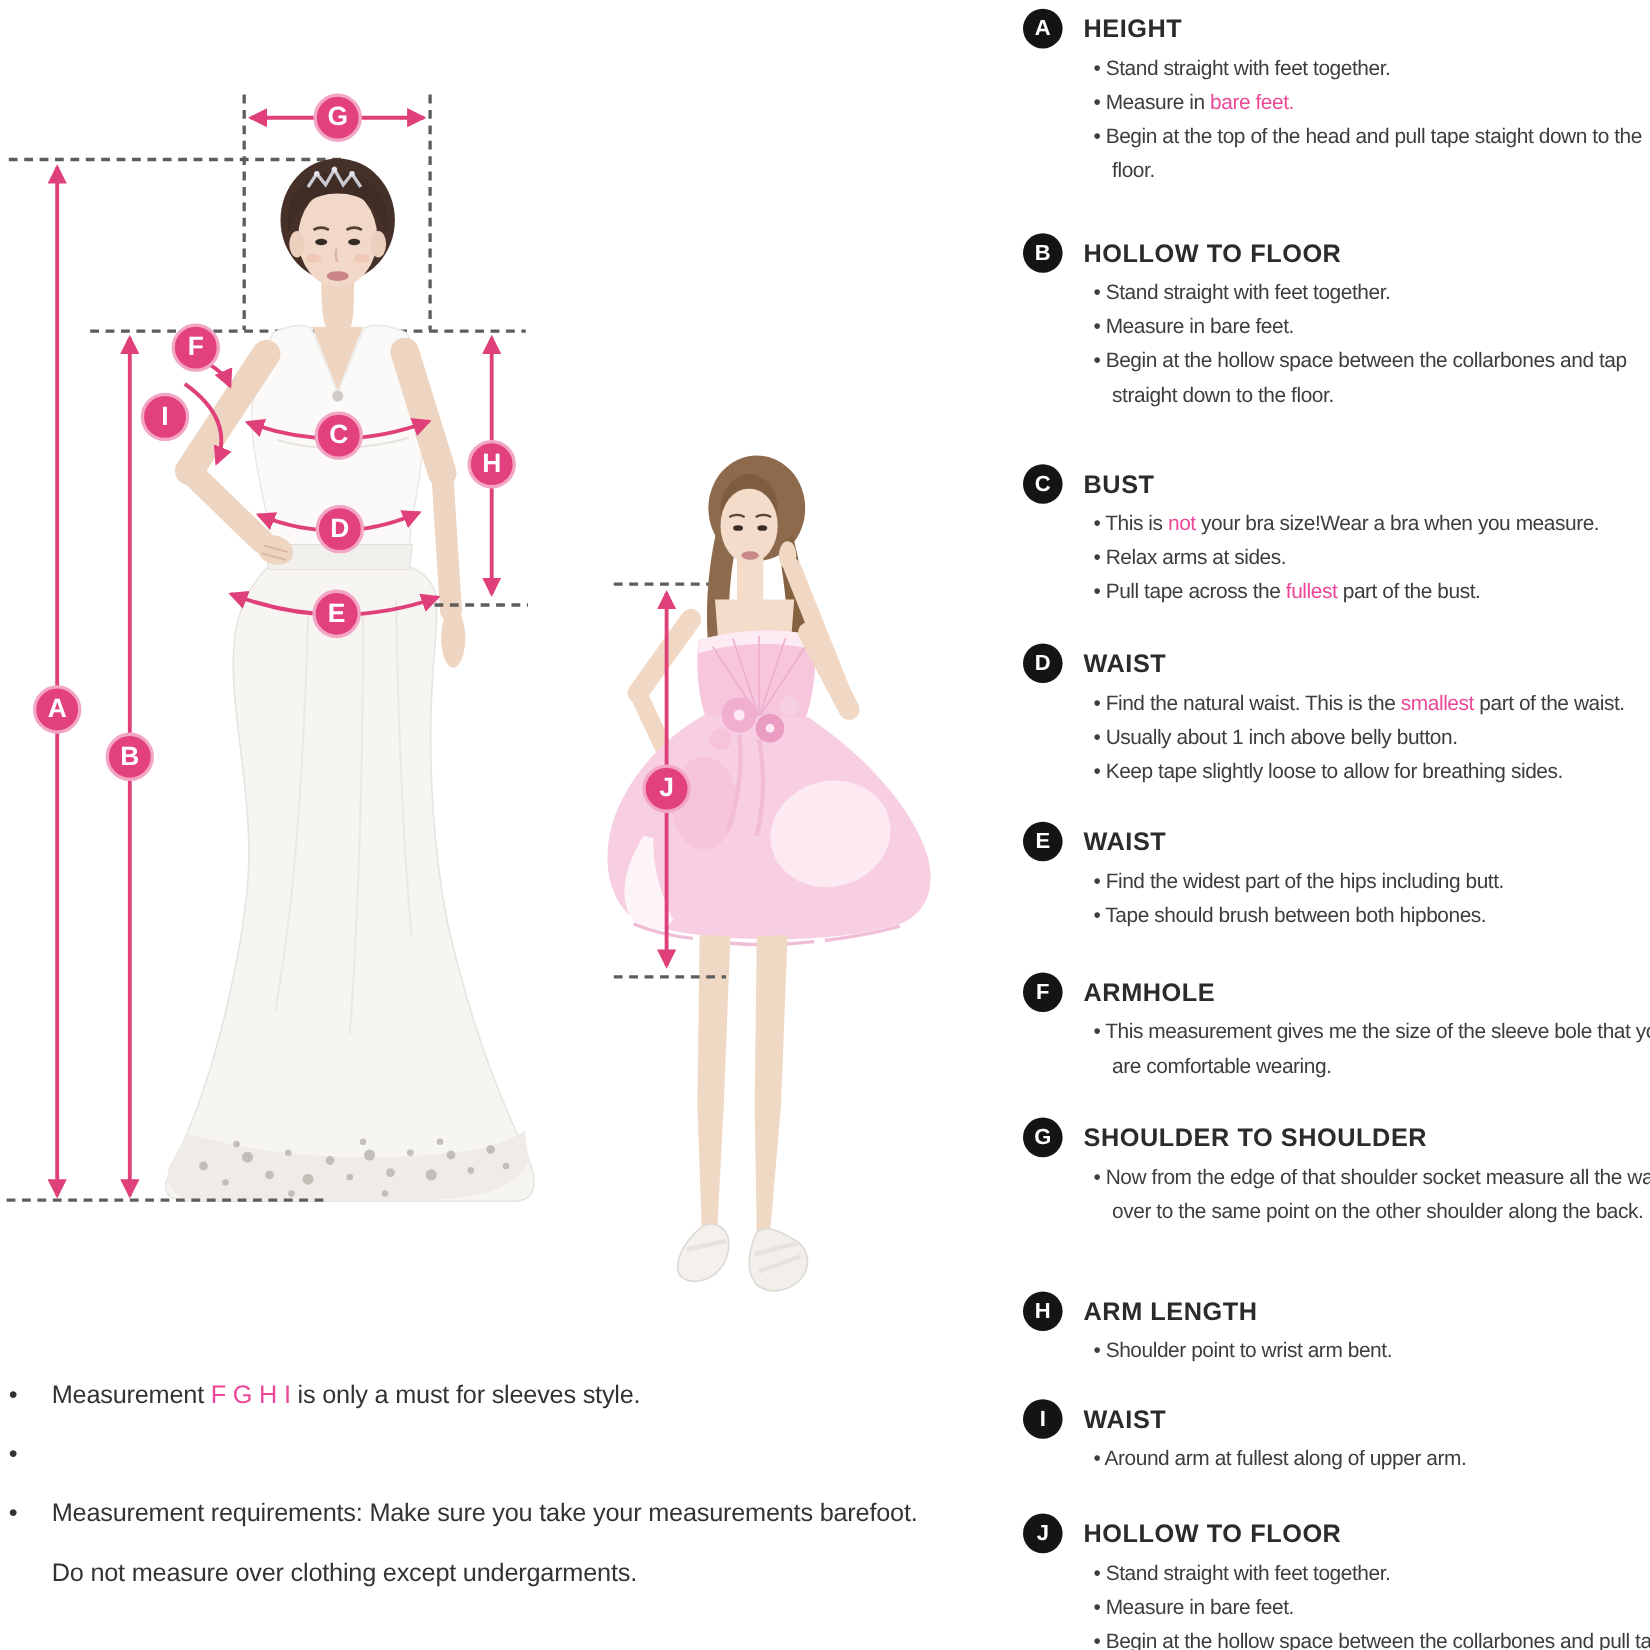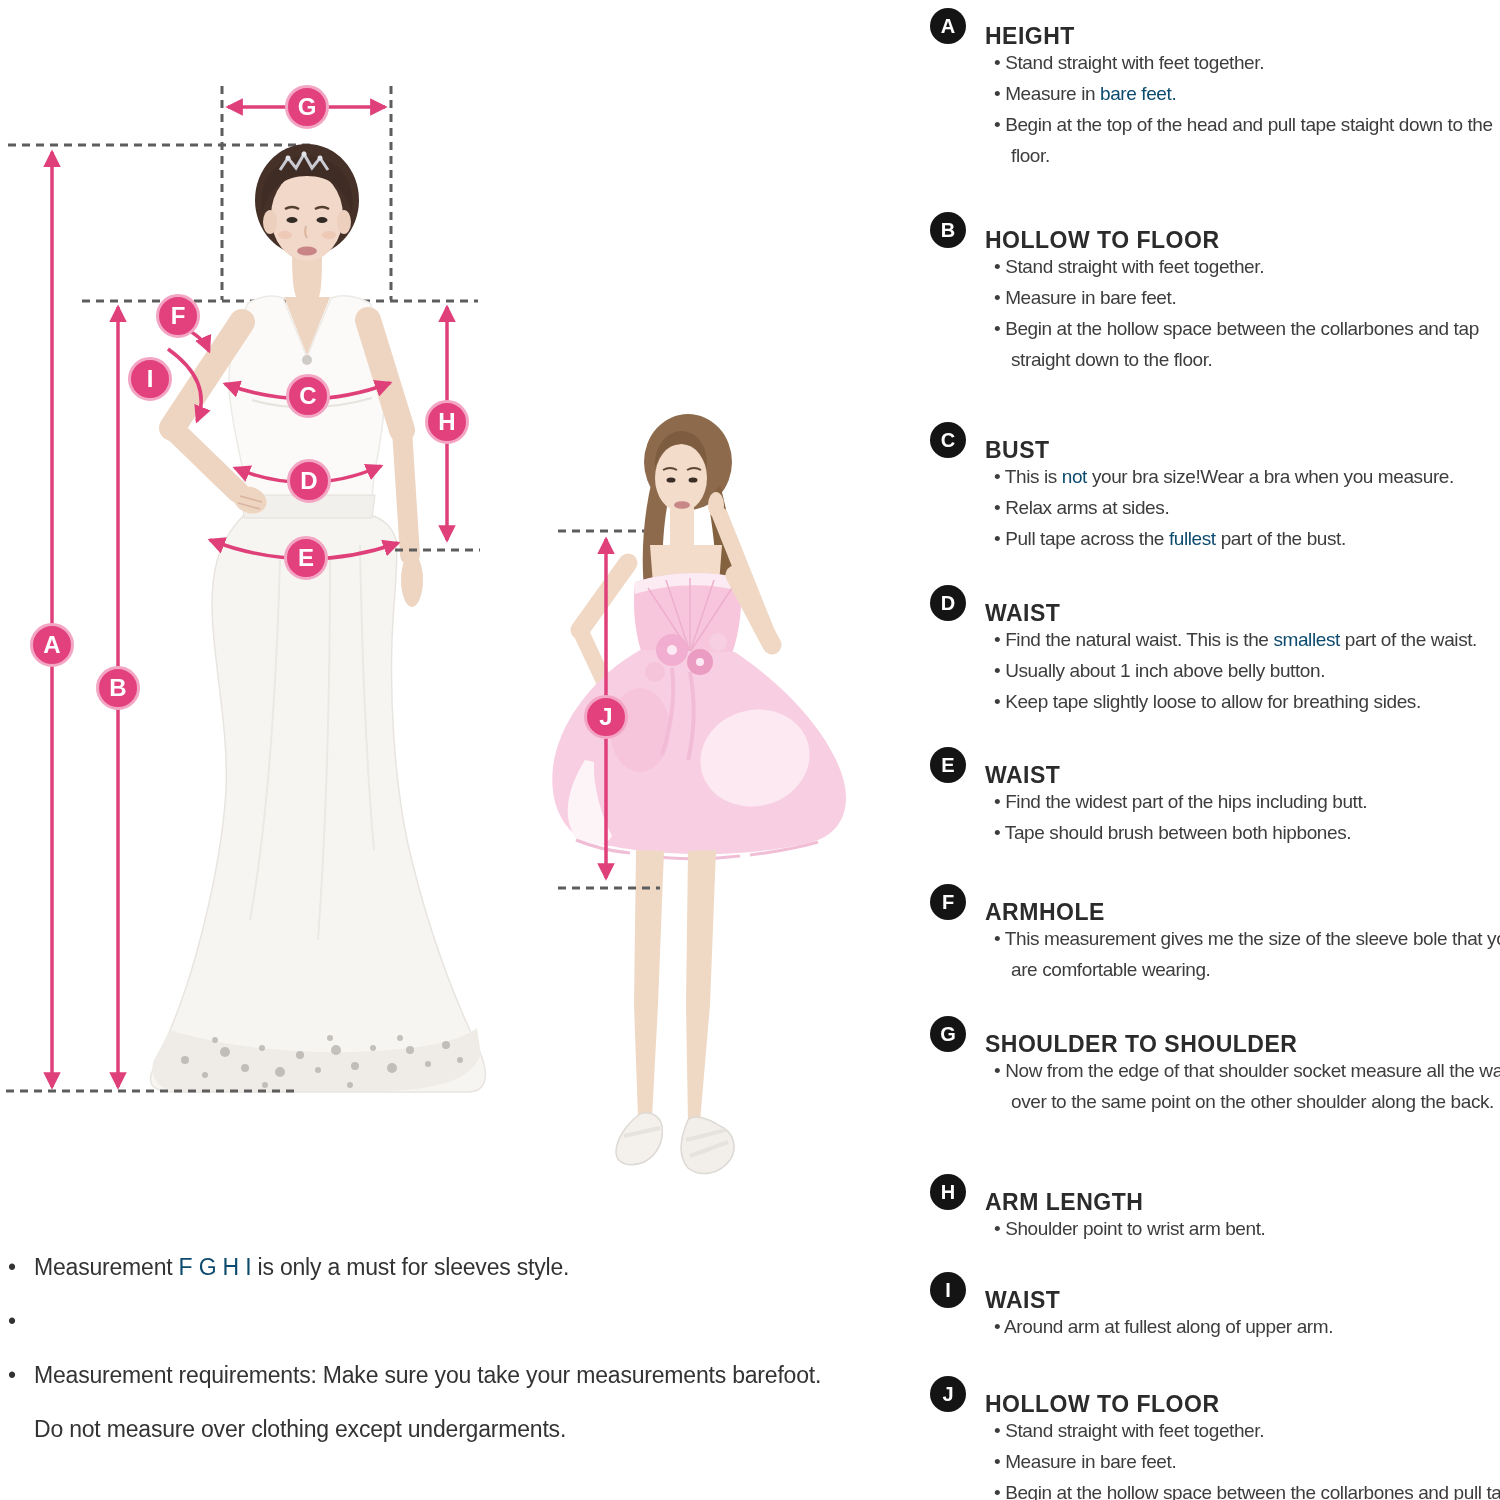--- a/index.html
+++ b/index.html
@@ -13,32 +13,32 @@
           display:flex;align-items:center;justify-content:center;
           transform:translate(-50%,-50%);}
   .marker span{color:#fff;font-weight:bold;font-size:24px;line-height:1;}
 
   
   #instructions{position:absolute;left:930px;top:0;width:565px;}
   .section{position:absolute;left:0;width:565px;}
   .badge{position:absolute;left:0;top:0;width:36px;height:36px;border-radius:50%;
          background:#141414;color:#fff;display:flex;align-items:center;justify-content:center;
          font-weight:bold;font-size:20px;}
-  .stitle{position:absolute;left:55px;top:10px;margin:0;line-height:36px;font-size:23px;
+  .stitle{position:absolute;left:55px;top:0;margin:0;line-height:36px;font-size:23px;
           font-weight:bold;color:#2b2b2b;letter-spacing:.5px;white-space:nowrap;}
   .bullets{position:absolute;left:64px;top:39px;width:528px;}
   .bullet{font-size:19px;letter-spacing:-0.4px;line-height:31px;color:#3d3d3d;
           padding-left:17px;text-indent:-17px;}
-  .hl{color:#0c4a6e;text-align:center;}
+  .hl{color:#ec4899;text-align:center;}
 
   
   #notes{position:absolute;left:8px;top:1240px;width:860px;}
   .note{display:flex;font-size:23px;letter-spacing:-0.2px;line-height:54px;color:#333;}
   .nbullet{width:26px;flex:none;}
-  .ntext{white-space:pre-line;}
+  .ntext{white-space:pre-line;margin-left:13px;}
 </style>
 </head>
 <body>
 
 <div class="stage">
 
   <svg class="diagram" width="1500" height="1500" viewBox="0 0 1500 1500">
     <defs>
       <marker id="ah" viewBox="0 0 10 10" refX="8.5" refY="5" markerWidth="5" markerHeight="5" orient="auto-start-reverse">
         <path d="M0 0 L10 5 L0 10 z" fill="#df4079"></path>

